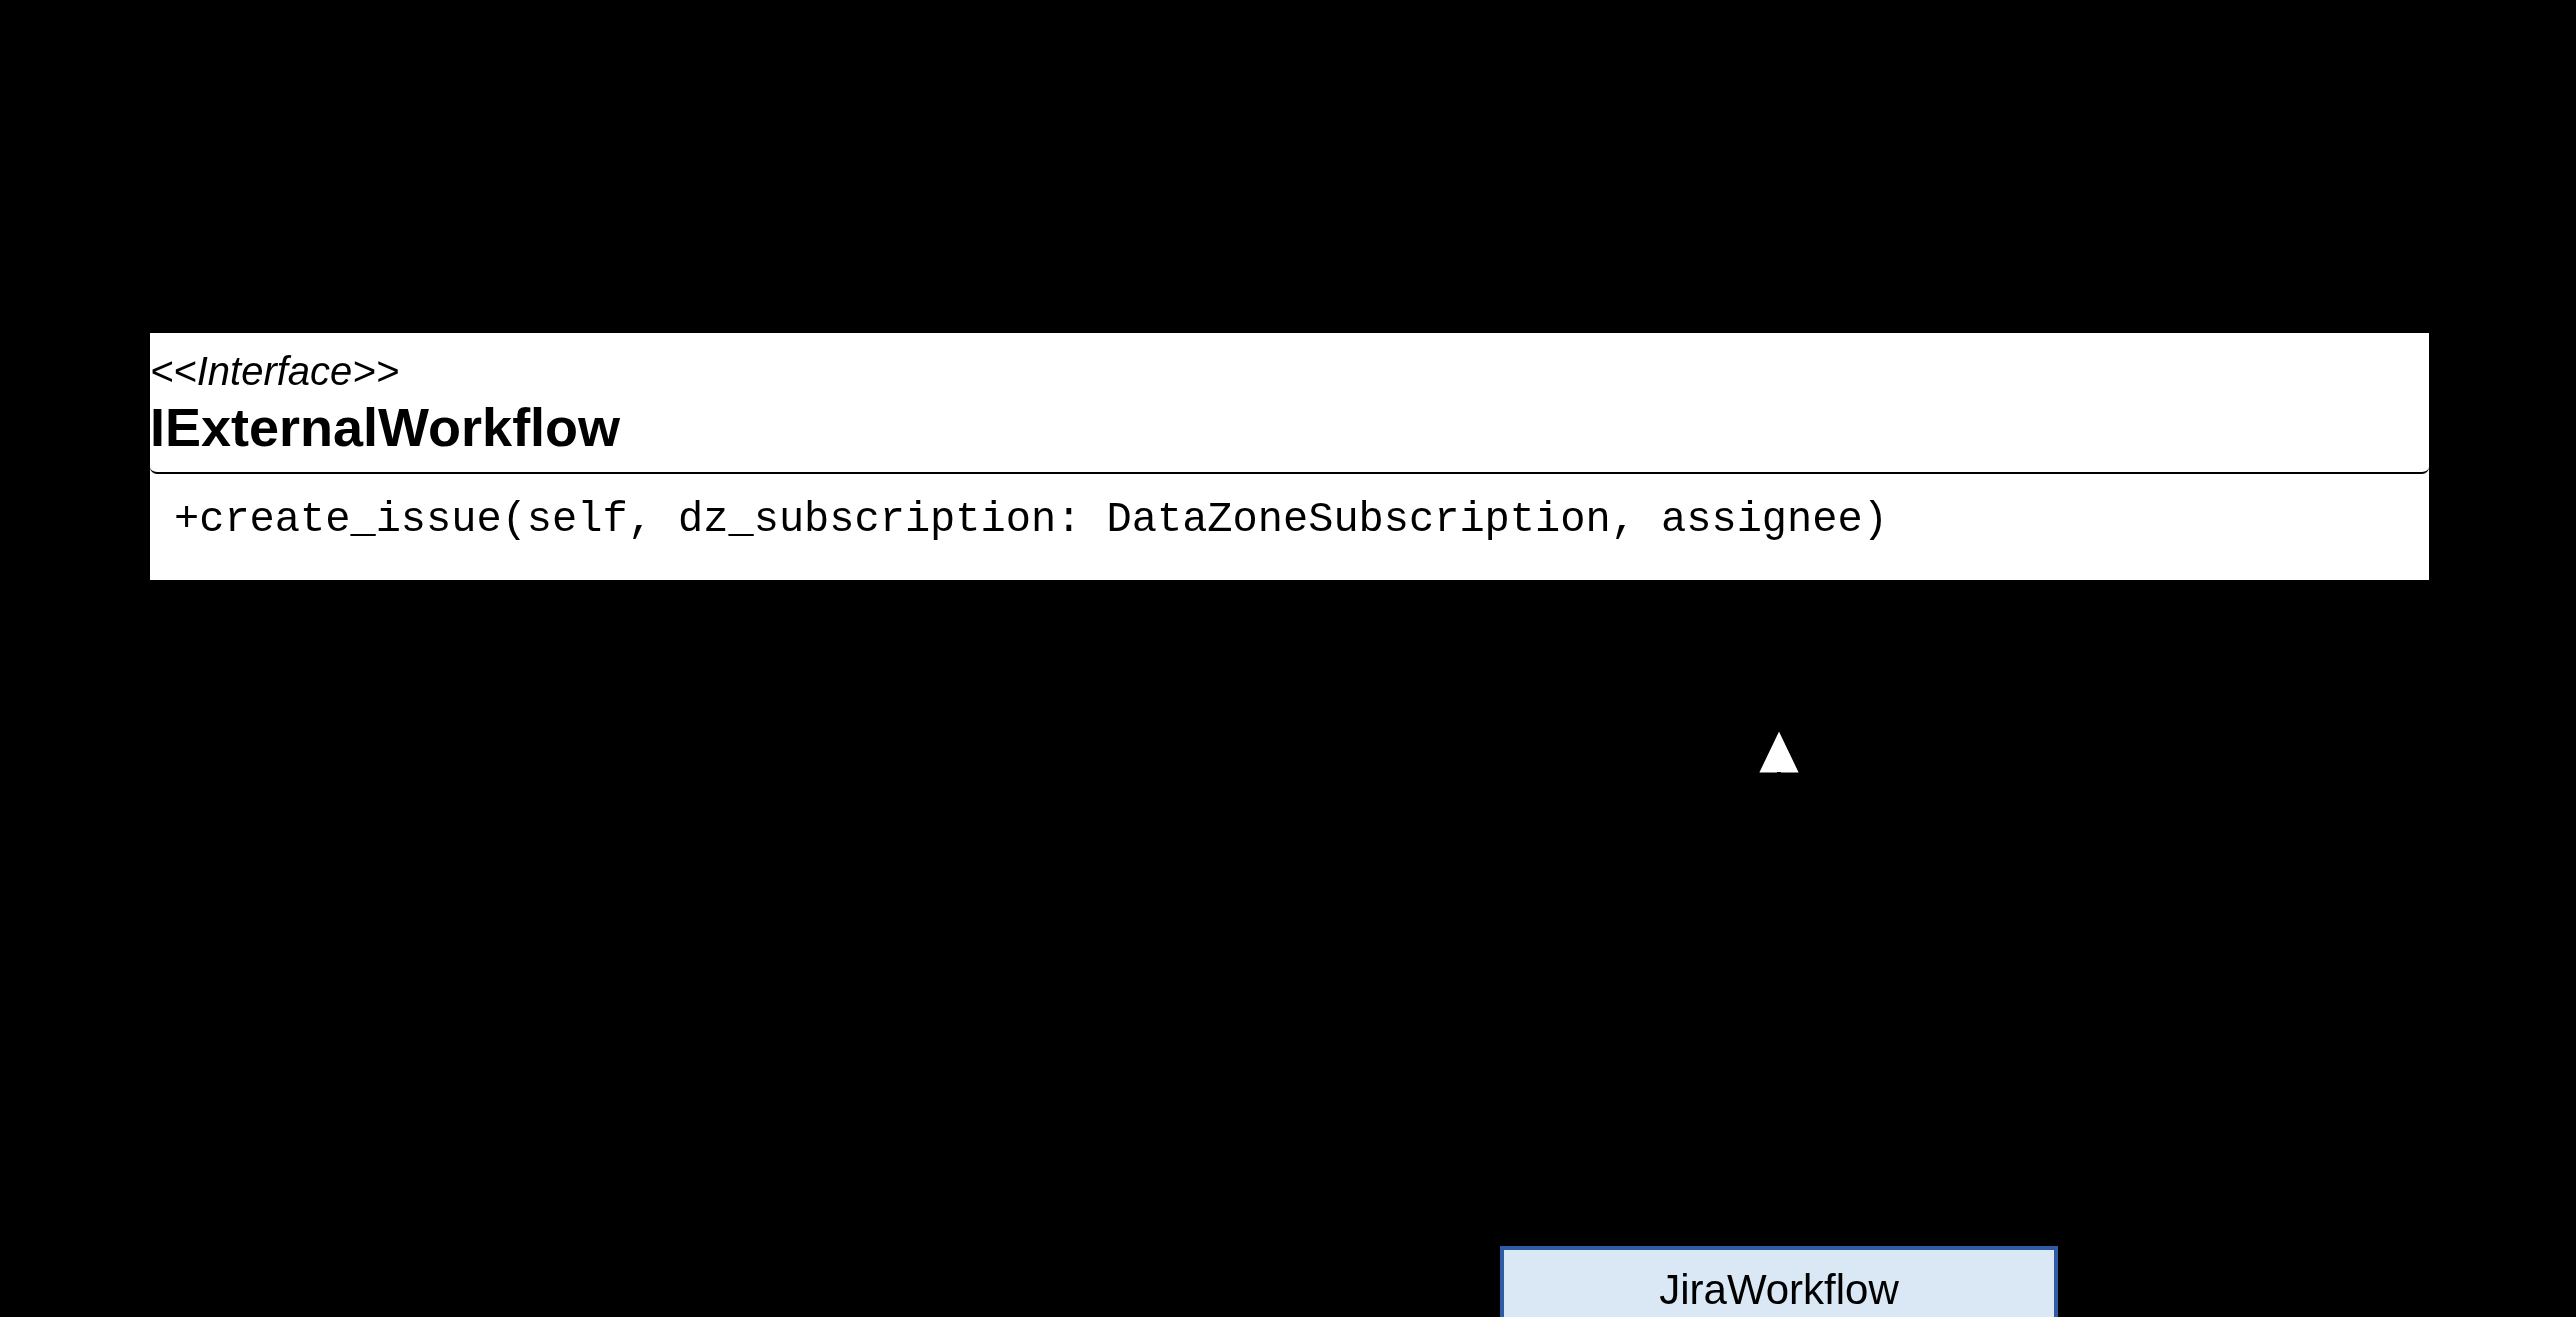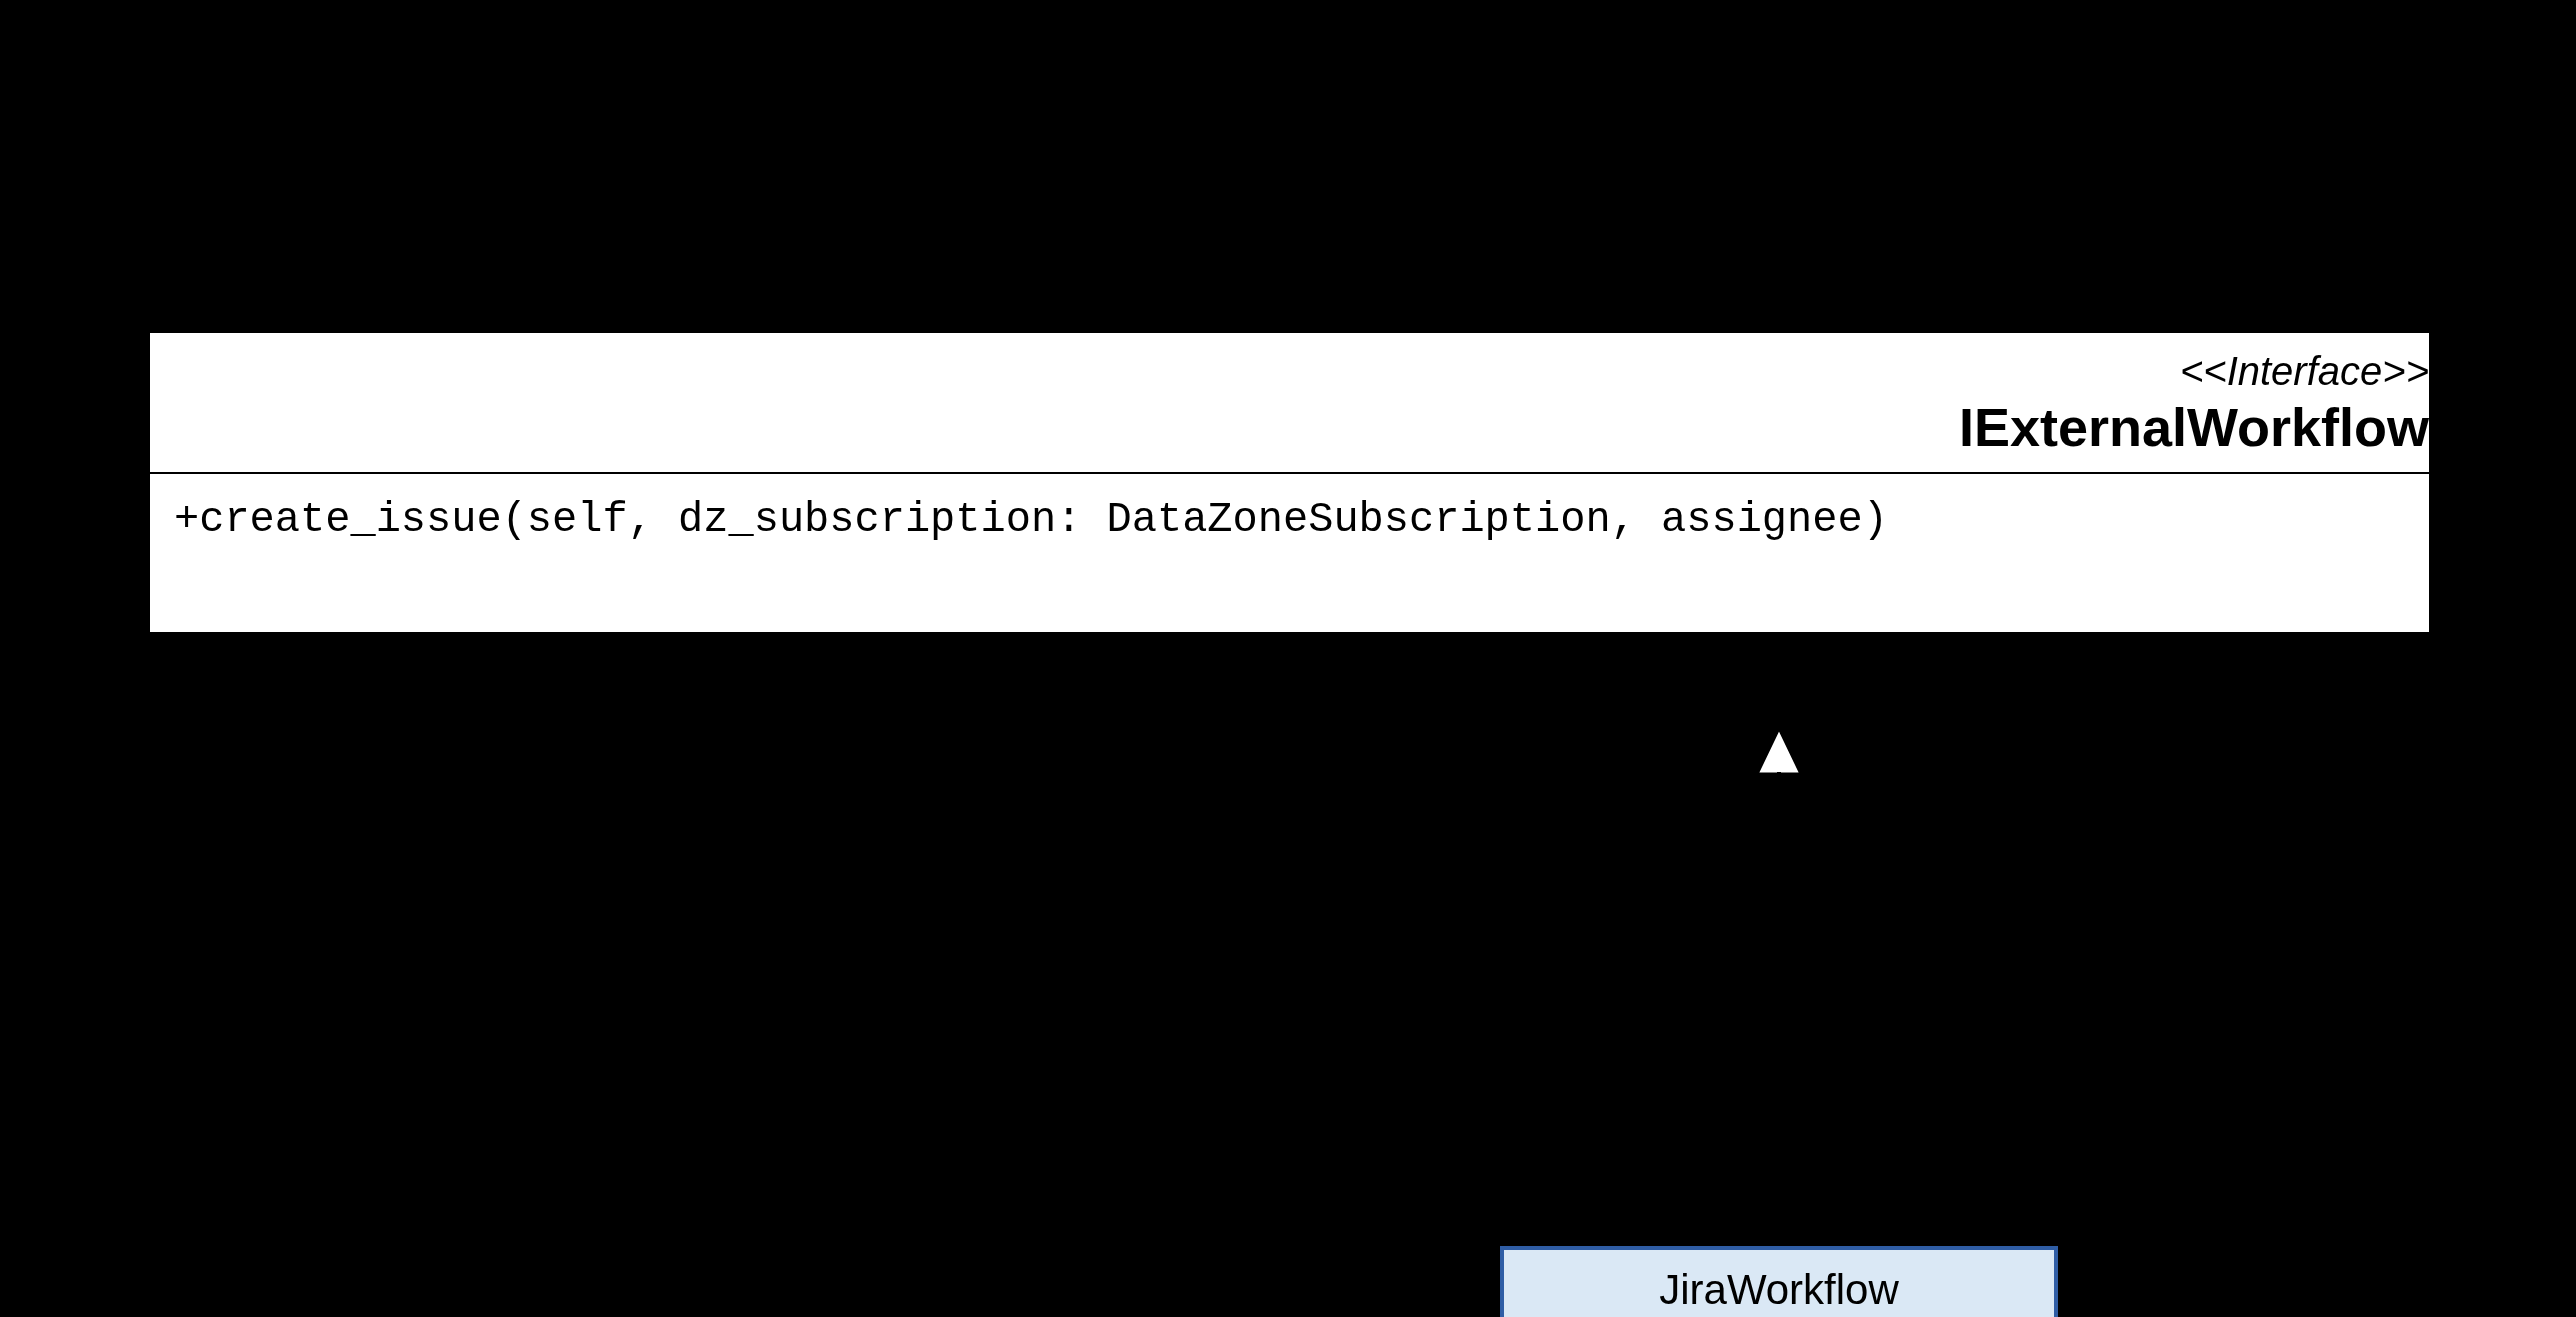--- a/index.html
+++ b/index.html
@@ -16,38 +16,39 @@
     }
     .interface-box {
       position: absolute;
       left: 148px;
       top: 331px;
       width: 2283px;
       background: #ffffff;
       border: 2px solid #000000;
     }
     .interface-header {
-      text-align: right;
+      text-align: left;
       padding: 14px 0 12px 0;
       border-bottom: 2px solid #000000;
+      border-radius: 7px;
     }
     .stereotype {
       font-style: italic;
       font-size: 40px;
       color: #000000;
       line-height: 1.2;
     }
     .interface-name {
       font-weight: bold;
       font-size: 54px;
       color: #000000;
       line-height: 1.2;
     }
     .interface-body {
-      padding: 18px 24px 80px 24px;
+      padding: 18px 24px 28px 24px;
       font-family: "Courier New", Courier, monospace;
       font-size: 42px;
       color: #000000;
       line-height: 1.35;
       white-space: nowrap;
     }
     .method-line {
       margin-bottom: 4px;
     }
     .child-box {

